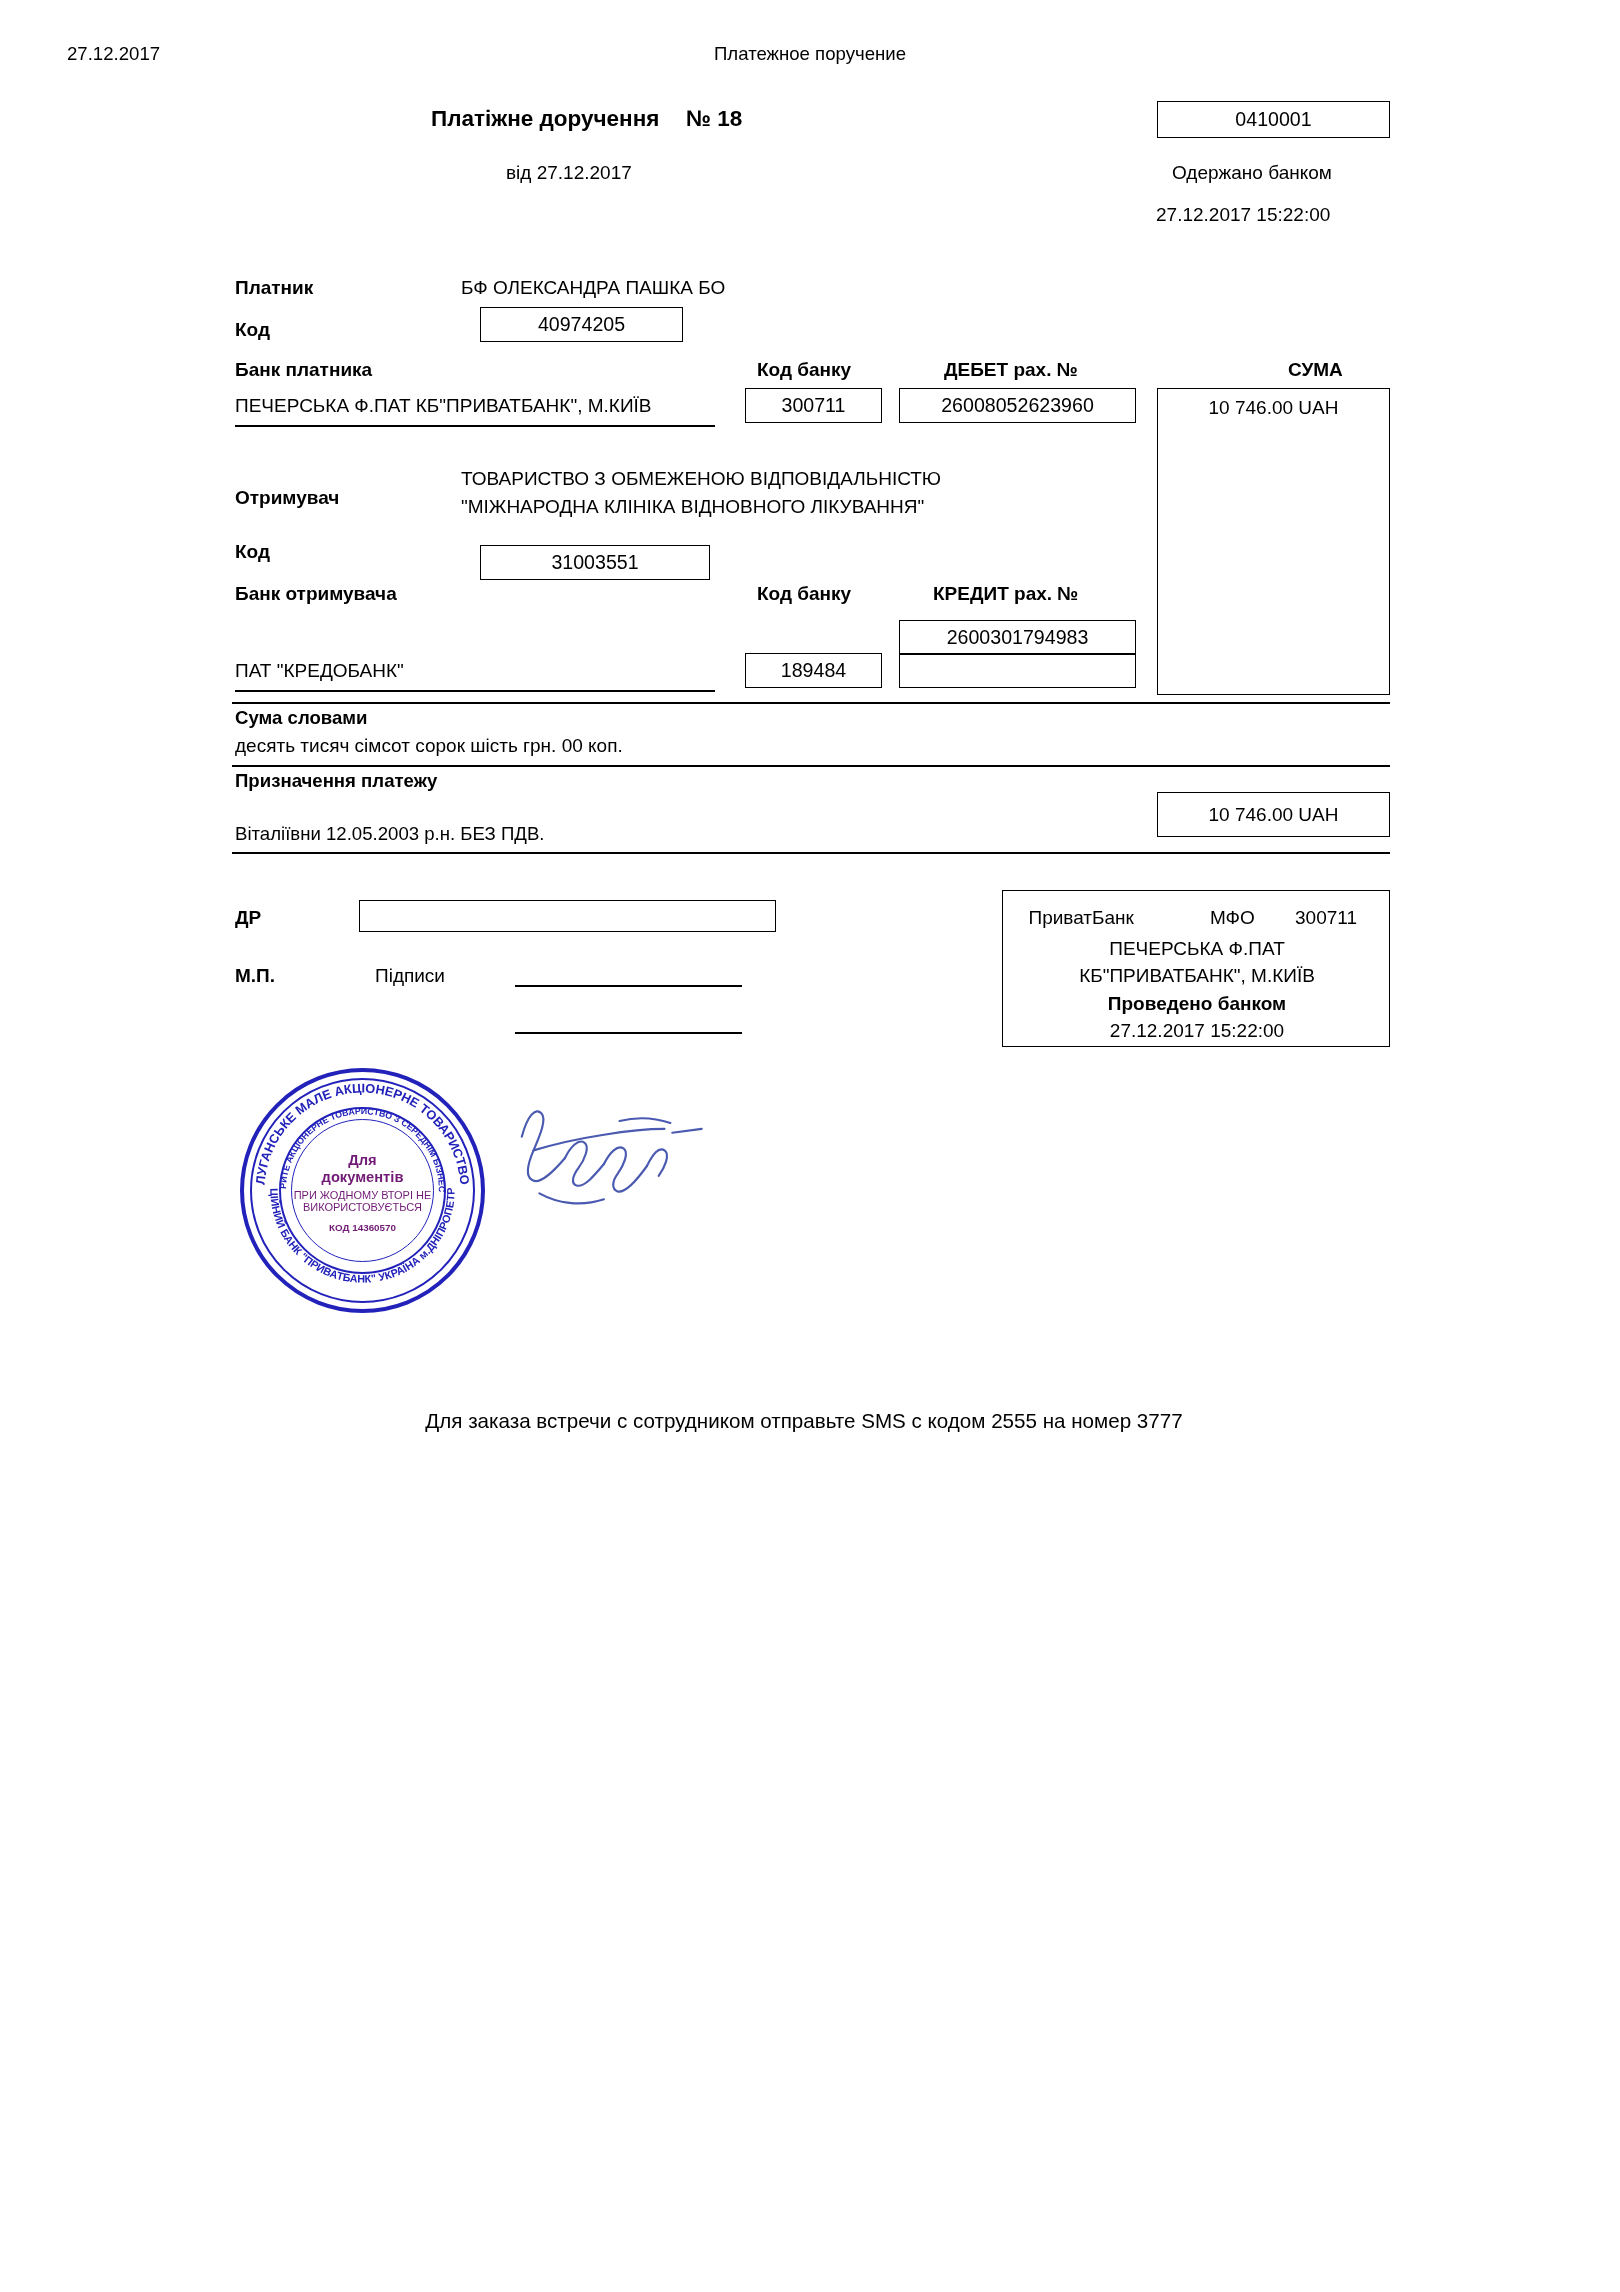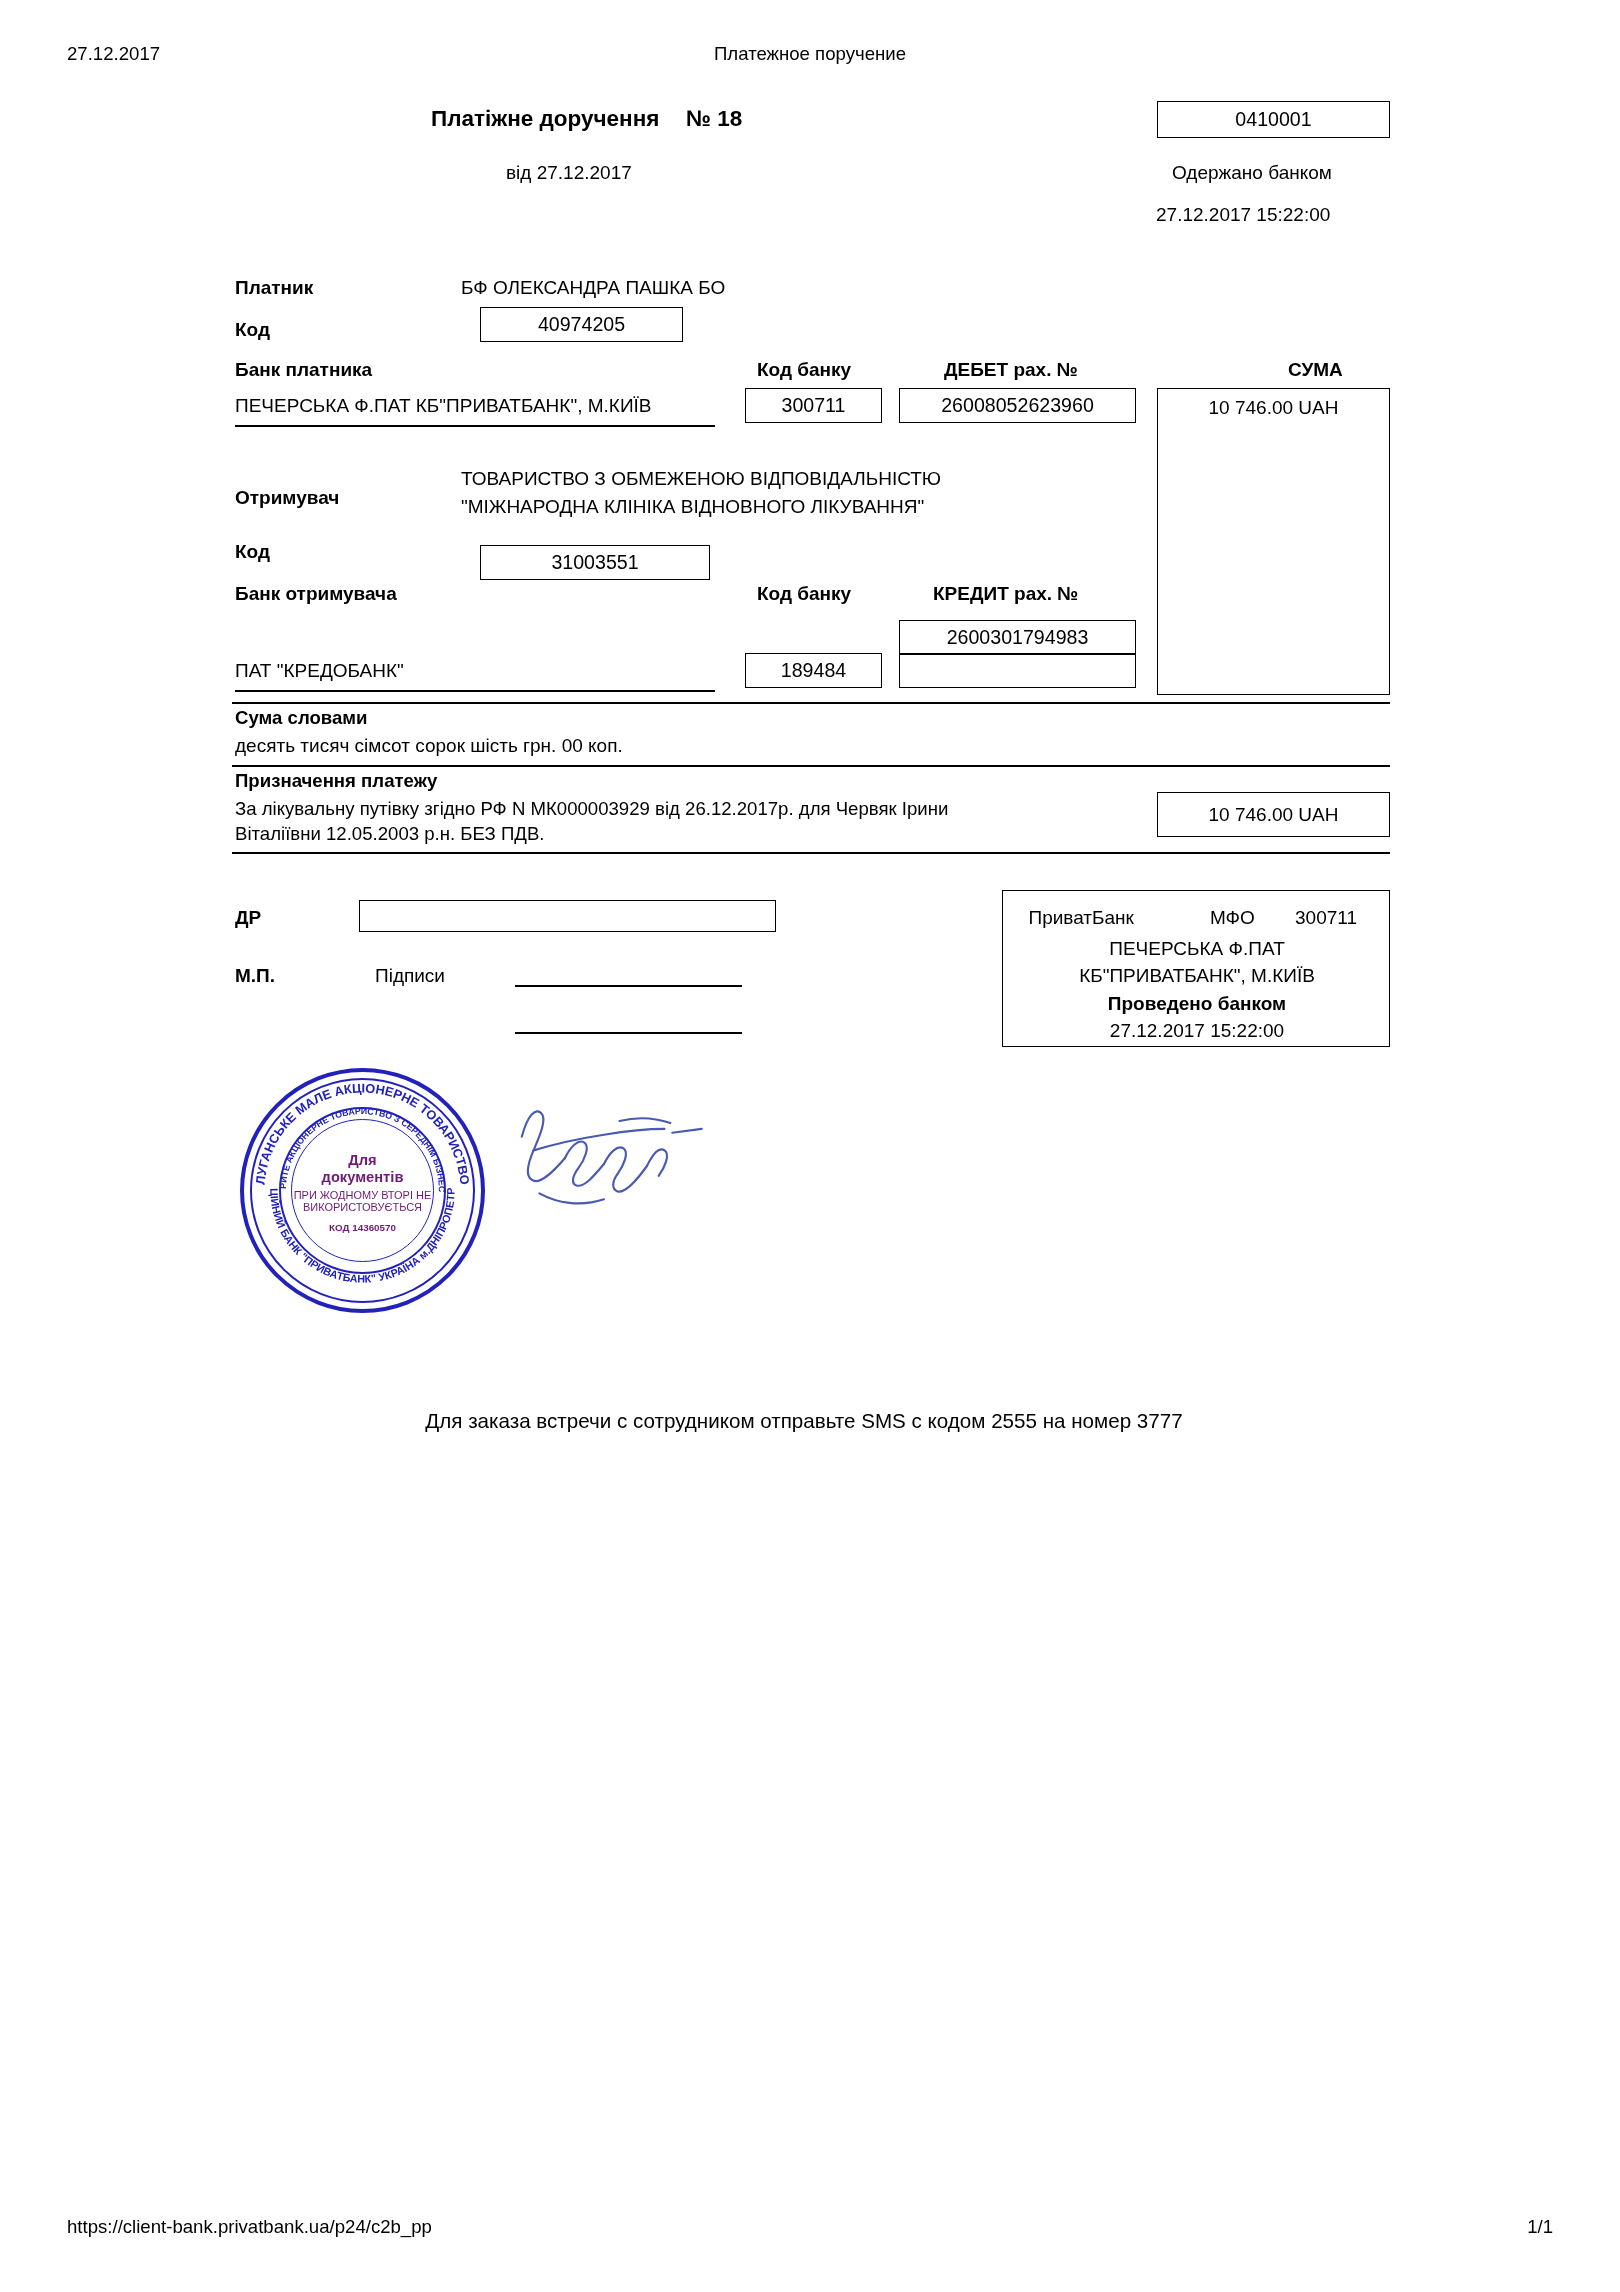--- a/index.html
+++ b/index.html
@@ -212,21 +212,20 @@
       <span>189484</span>
     </div>
     <div class="abs boxline" style="left:899px; top:653px; width:237px; height:35px;"></div>
 
     <div class="abs hrule" style="left:232px; top:702px; width:1158px;"></div>
     <div class="abs b f19" style="left:235px; top:707px;">Сума словами</div>
     <div class="abs f20" style="left:235px; top:735px;">десять тисяч сімсот сорок шість грн. 00 коп.</div>
     <div class="abs hrule" style="left:232px; top:765px; width:1158px;"></div>
 
     <div class="abs b f19" style="left:235px; top:770px;">Призначення платежу</div>
-    <div class="abs f19" style="left:235px; top:798px;">За лікувальну путівку згідно РФ N МК000003929 від 26.12.2017р. для Червяк Ірини</div>
     <div class="abs f19" style="left:235px; top:823px;">Віталіївни 12.05.2003 р.н. БЕЗ ПДВ.</div>
 
     <div class="abs boxline" style="left:1157px; top:792px; width:233px; height:45px;"></div>
     <div class="abs f20 center" style="left:1157px; top:804px; width:233px;">10 746.00 UAH</div>
 
     <div class="abs hrule" style="left:232px; top:852px; width:1158px;"></div>
 
     <div class="abs b f20" style="left:235px; top:907px;">ДР</div>
     <div class="abs boxline" style="left:359px; top:900px; width:417px; height:32px;">
       <span class="abs f20" style="left:7.8px; top:3.9px;"></span>
@@ -286,19 +285,15 @@
         <path d="M112,44 C128,40 146,40 164,46"></path>
         <path d="M166,56 L196,52"></path>
         <path d="M30,118 C48,128 72,132 96,124"></path>
       </g>
     </svg>
 
     <div class="abs f21 center" style="left:0; top:1409px; width:1608px;">Для заказа встречи с сотрудником отправьте SMS с кодом 2555 на номер 3777</div>
 
   </div>
 
-  <div class="print-footer">
-    <span class="pf-url">https://client-bank.privatbank.ua/p24/c2b_pp</span>
-    <span class="pf-page">1/1</span>
-  </div>
 
 </div>
 
 
 </body></html>

